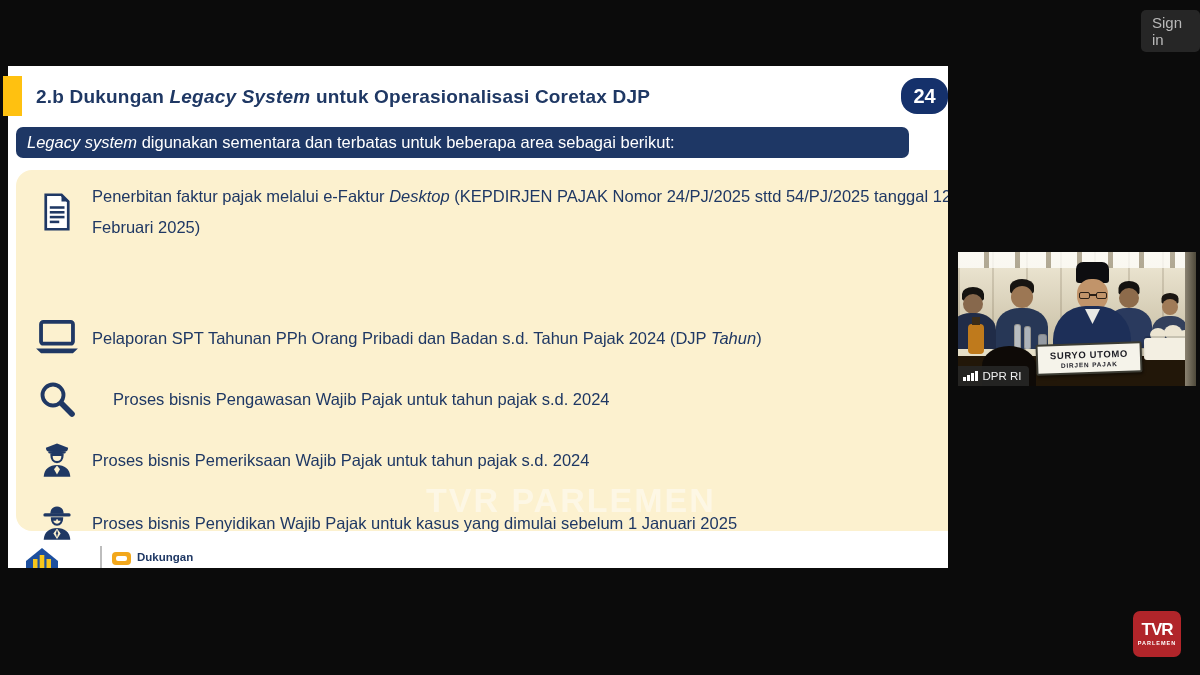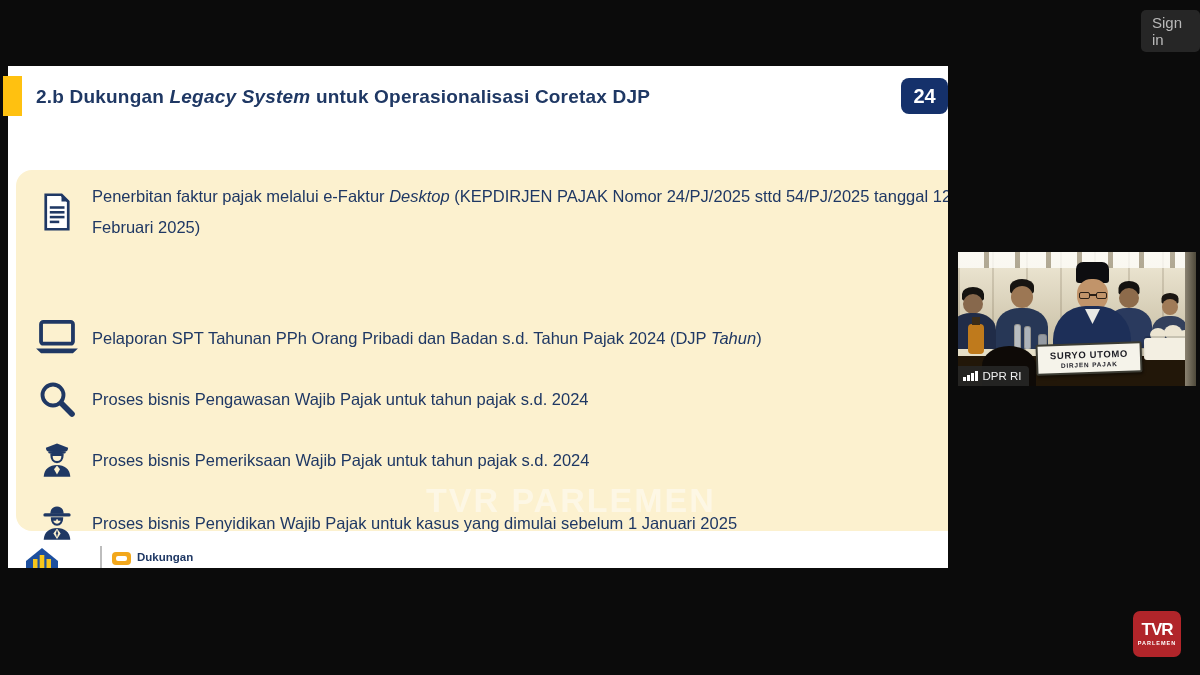--- a/index.html
+++ b/index.html
@@ -16,33 +16,33 @@
              margin-left:20px; }
   .zoom-label-text { color:#fff; font-size:21px; font-variant:small-caps; letter-spacing:1.2px;
                      margin-left:12px; font-weight:500; }
 
   
   .slide { position:absolute; left:8px; top:66px; width:940px; height:502px; background:#ffffff; overflow:hidden; }
   .accent-square { position:absolute; left:3px; top:76px; width:19px; height:40px; background:#ffc110; z-index:5; }
   .slide-title { position:absolute; left:28px; top:20px; width:850px; font-size:19px; font-weight:bold;
                  color:#1f3864; letter-spacing:.2px; }
   .page-badge { position:absolute; left:893px; top:12px; width:47px; height:36px; background:#15316b;
-                border-radius:8px; color:#fff; font-size:20px; font-weight:bold; display:flex;
+                border-radius:16px; color:#fff; font-size:20px; font-weight:bold; display:flex;
                 align-items:center; justify-content:center; }
   .banner { position:absolute; left:8px; top:61px; width:893px; height:31px; background:#1e3765;
             border-radius:7px; color:#fff; font-size:16.5px; display:flex; align-items:center;
             padding-left:11px; }
   .content-box { position:absolute; left:8px; top:104px; width:984px; height:361px; background:#fcf1cf;
                  border-radius:16px; }
   .bullet { position:absolute; left:6px; right:18px; display:flex; align-items:center; }
   .bullet .icon-cell { width:70px; min-width:70px; display:flex; justify-content:center; align-items:center; }
   .bullet .txt { font-size:16.5px; color:#1f3864; line-height:31px; }
   .b1 { top:10px;  min-height:64px; }
   .b2 { top:148px; min-height:40px; }
-  .b3 { top:209px; min-height:40px; }
+  .b3 { top:209px; min-height:40px;gap:21px; }
   .b4 { top:269px; min-height:40px; }
   .b5 { top:332px; min-height:40px; }
   .it { font-style:italic; }
 
   .watermark { position:absolute; left:418px; top:415px; font-size:34px; font-weight:bold;
                color:rgba(255,255,255,.45); letter-spacing:2px; white-space:nowrap; }
 
   .slide-footer { position:absolute; left:0; top:478px; width:400px; height:24px; }
   .djp-logo { position:absolute; left:16px; top:4px; }
   .footer-divider { position:absolute; left:92px; top:2px; width:2px; height:22px; background:#bdbdbd; }
@@ -120,20 +120,23 @@
 
 
   <div class="slide">
 
     <div class="slide-title">
       <span>2.b Dukungan </span><span class="it">Legacy System</span><span> untuk Operasionalisasi Coretax DJP</span>
     </div>
 
     <div class="page-badge">24</div>
 
+    <div class="banner">
+      <span><span class="it">Legacy system</span><span> digunakan sementara dan terbatas untuk beberapa area sebagai berikut:</span></span>
+    </div>
 
     <div class="content-box">
 
       <div class="bullet b1">
         <div class="icon-cell">
           <svg width="36" height="42" viewBox="0 0 24 26">
             <path d="M4.5 1.5h10.5l4.5 4.5v18.5H4.5z" fill="#ffffff" stroke="#1f3864" stroke-width="1.8"></path>
             <path d="M15 1.5 19.5 6H15z" fill="#1f3864"></path>
             <g stroke="#1f3864" stroke-width="1.7">
               <line x1="7.2" y1="10" x2="17" y2="10"></line>

